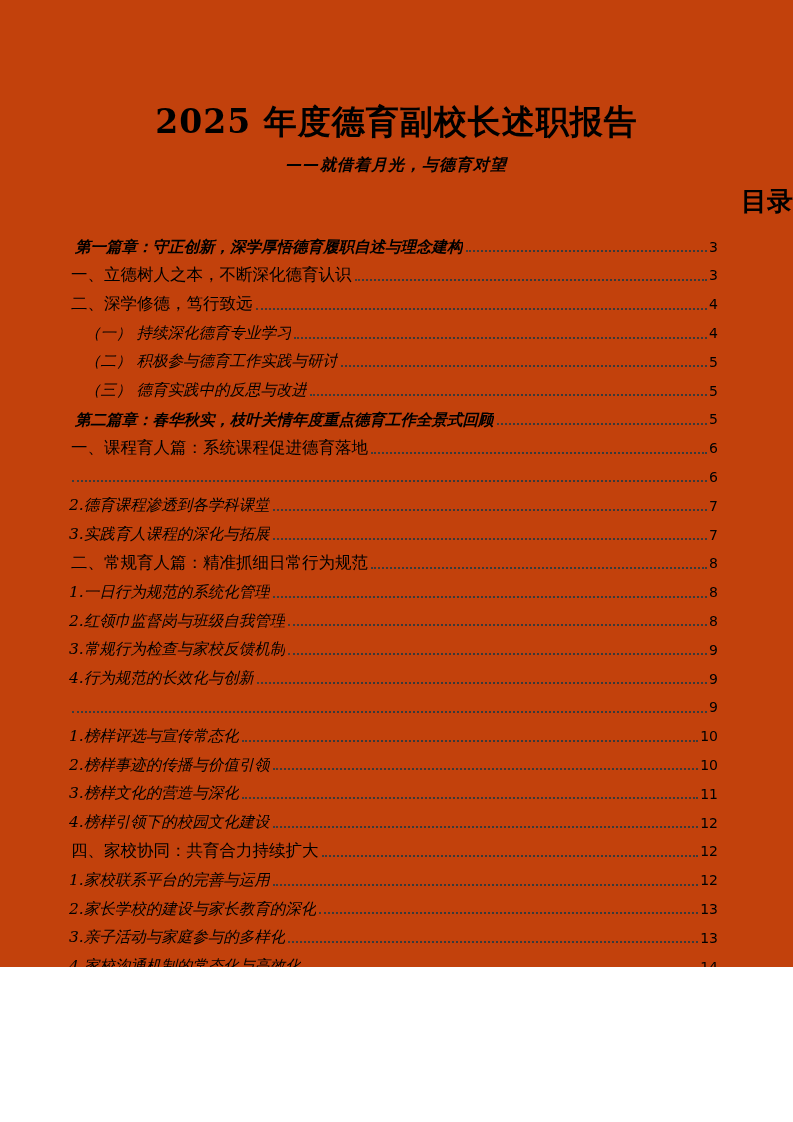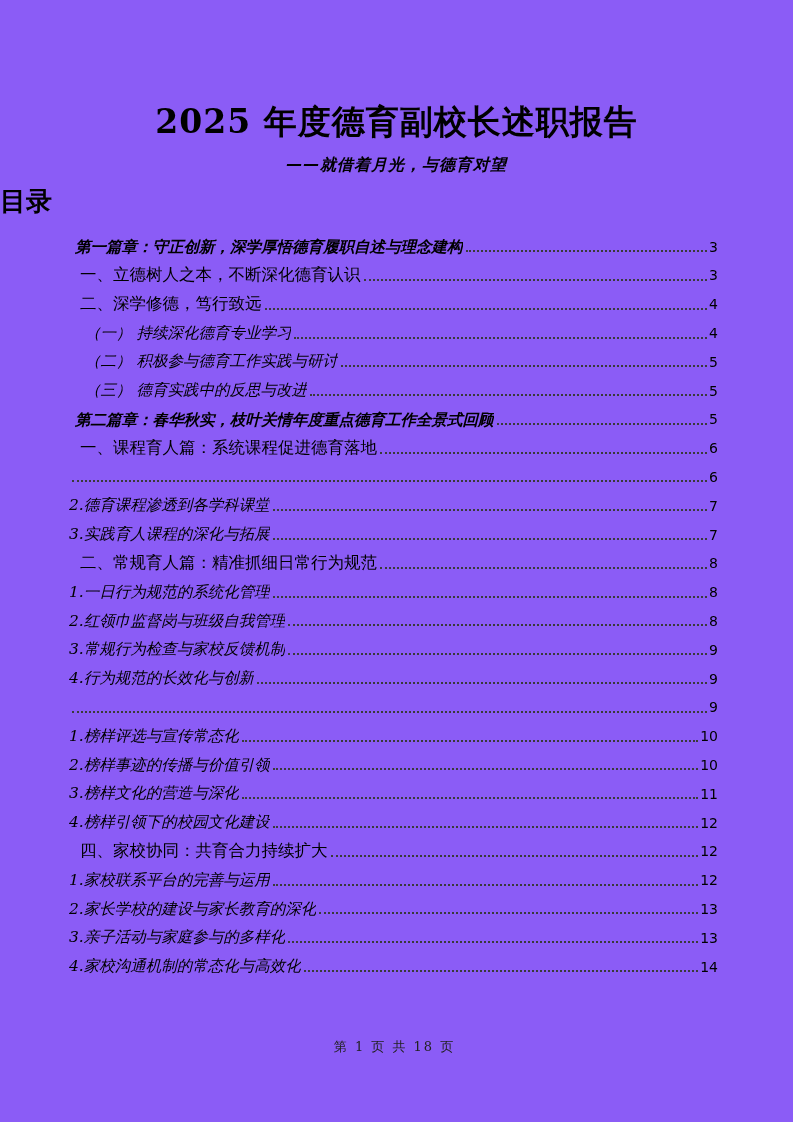--- a/index.html
+++ b/index.html
@@ -3,22 +3,22 @@
 <meta charset="utf-8">
 <style>
   html, body {
     margin: 0;
     padding: 0;
     background: #ffffff;
   }
   .page {
     position: relative;
     width: 793px;
-    height: 1122px;
-    background: #8b5cf6;
+    height: 967px;
+    background: #c2410c;
     color: #000000;
     font-family: "DejaVu Serif", "Liberation Serif", serif;
     overflow: hidden;
     box-sizing: border-box;
   }
   .doc-title {
     margin: 0;
     padding-top: 103px;
     text-align: center;
     font-size: 33px;
@@ -34,21 +34,21 @@
     font-size: 16px;
     line-height: 1.2;
     font-weight: bold;
     font-style: italic;
     letter-spacing: 1px;
     font-family: "DejaVu Serif", "Liberation Serif", serif;
   }
   .toc-heading {
     margin: 0;
     margin-top: 9px;
-    text-align: left;
+    text-align: right;
     font-size: 26px;
     line-height: 1.2;
     font-weight: bold;
     font-family: "DejaVu Sans", "Liberation Sans", sans-serif;
   }
   .toc {
     margin-top: 10px;
     padding: 0 75px 0 69px;
   }
   .toc-row {
@@ -76,21 +76,21 @@
     white-space: nowrap;
   }
   .type-chapter .toc-label {
     font-style: italic;
     font-weight: bold;
     font-size: 15.5px;
     margin-left: 6px;
   }
   .type-section .toc-label {
     font-size: 16.5px;
-    margin-left: 11px;
+    margin-left: 2px;
   }
   .type-sub .toc-label {
     font-style: italic;
     font-size: 15.5px;
     margin-left: 16px;
   }
   .type-item .toc-label {
     font-style: italic;
     font-size: 15.5px;
     margin-left: 0;

